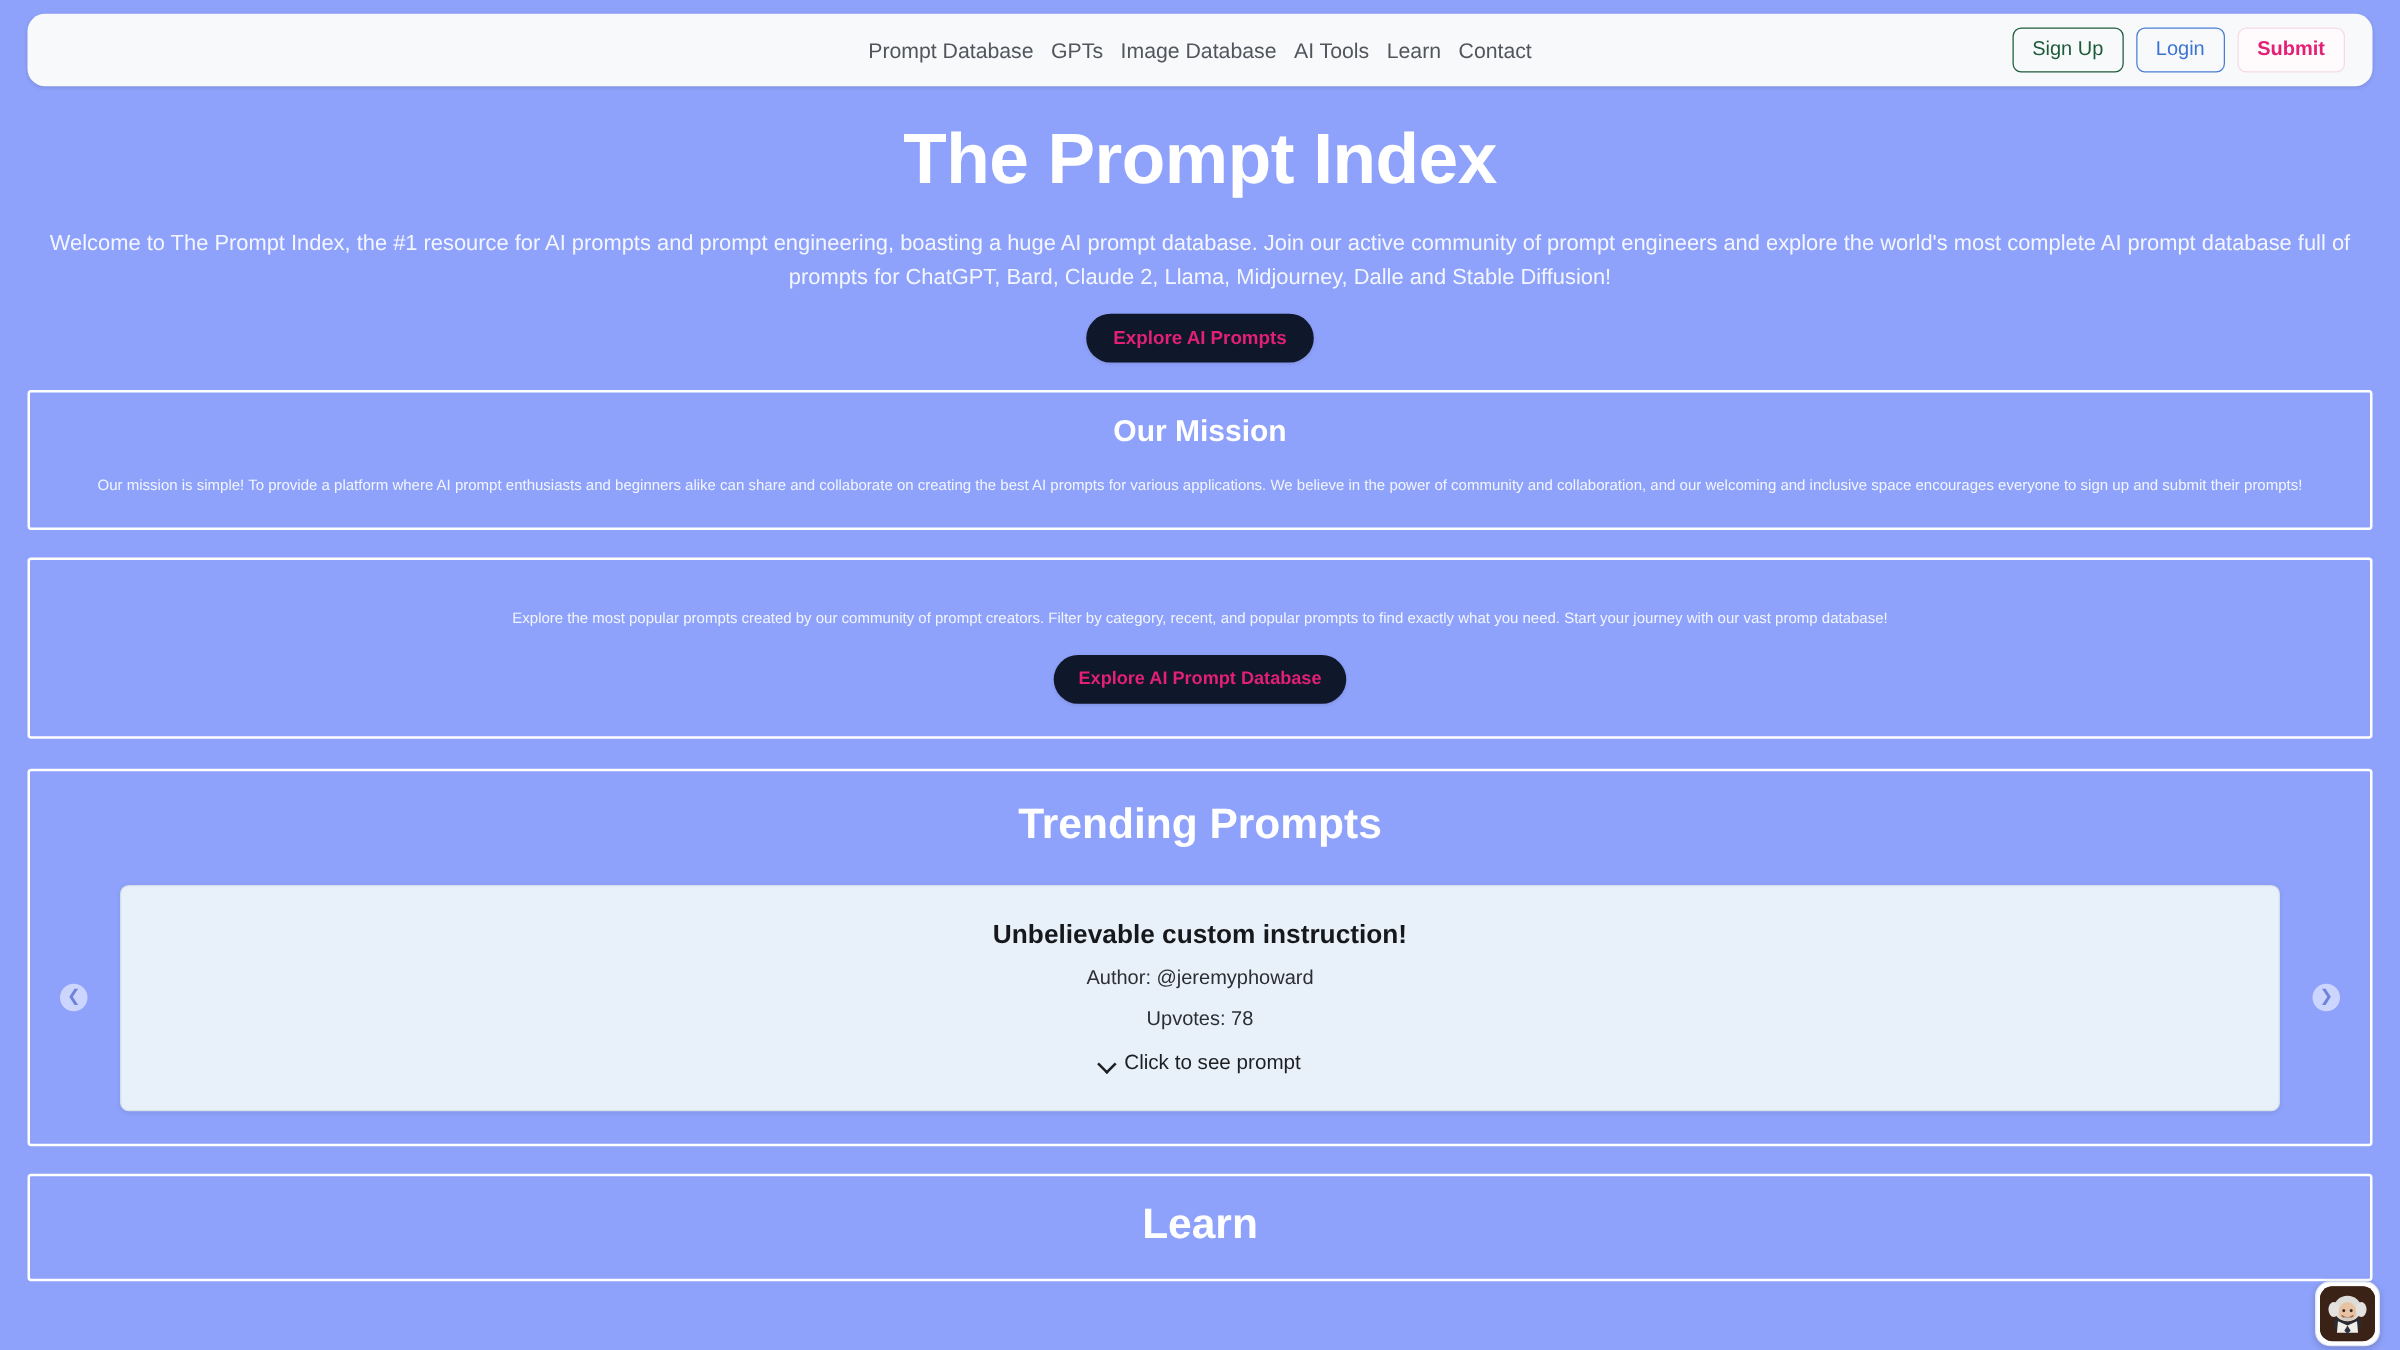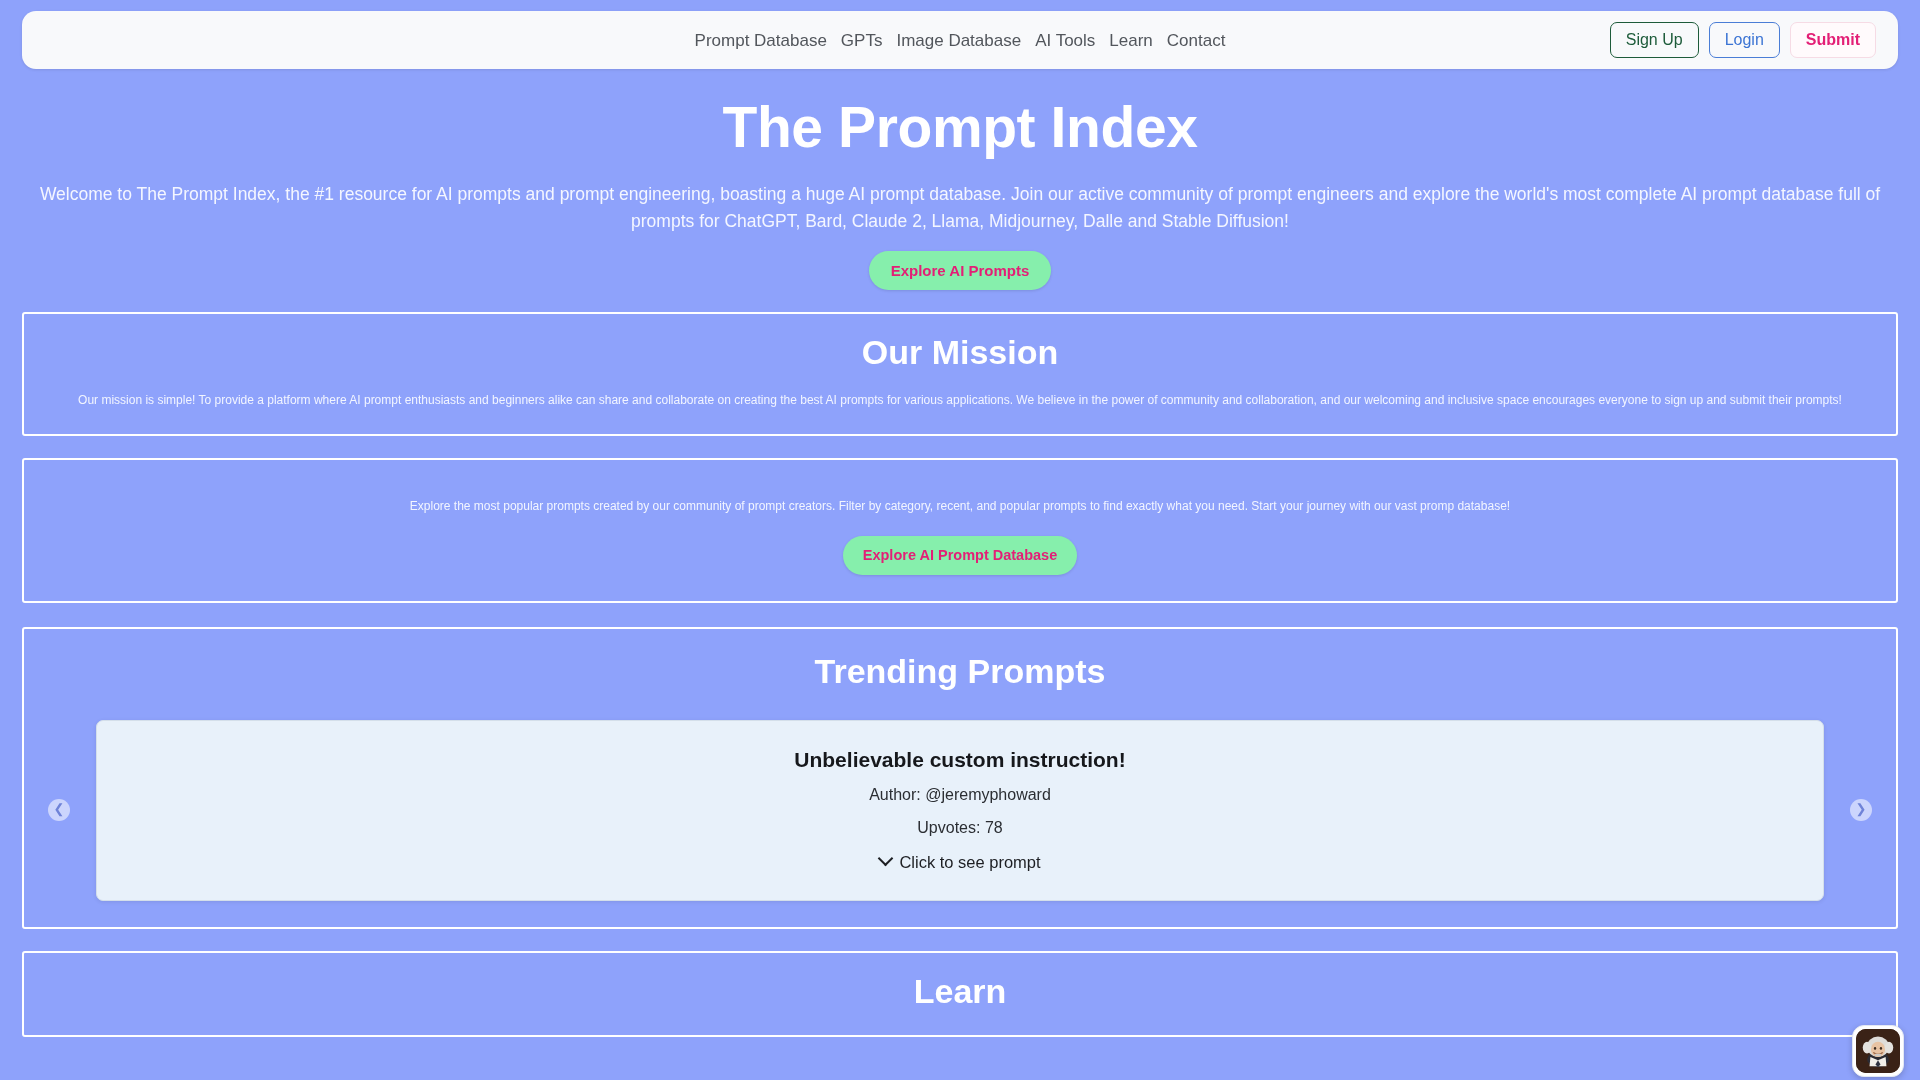--- a/index.html
+++ b/index.html
@@ -98,21 +98,21 @@
     margin: 22px auto 0;
     font-size: 17.5px;
     line-height: 27px;
     color: #f4f6ff;
     font-weight: 300;
   }
 
   .pill-btn {
     display: inline-block;
     margin-top: 16px;
-    background: #86efac;
+    background: #0f172a;
     color: #e31f76;
     font-weight: bold;
     font-size: 15px;
     line-height: 1;
     padding: 12px 22px;
     border: none;
     border-radius: 999px;
     box-shadow: 0 1px 3px rgba(0,0,0,0.12);
     cursor: pointer;
     font-family: "Liberation Sans", sans-serif;
@@ -121,21 +121,21 @@
   
   .section {
     border: 2px solid #ffffff;
     border-radius: 3px;
     margin-top: 22px;
     padding: 18px 24px 22px;
     text-align: center;
   }
 
   .section-title {
-    font-size: 34px;
+    font-size: 24px;
     font-weight: bold;
     line-height: 1.2;
     color: #ffffff;
   }
 
   .section-desc {
     margin: 16px auto 0;
     font-size: 12px;
     line-height: 24px;
     color: #f2f5ff;
@@ -202,21 +202,21 @@
     line-height: 1.4;
     color: #2b2e33;
     font-weight: 400;
   }
 
   .prompt-toggle {
     margin-top: 13px;
     font-size: 16.5px;
     color: #1d1f23;
     display: inline-flex;
-    align-items: flex-start;
+    align-items: center;
     gap: 7px;
     cursor: pointer;
   }
 
   .chev {
     display: inline-block;
     width: 13px;
     height: 8px;
     position: relative;
   }

